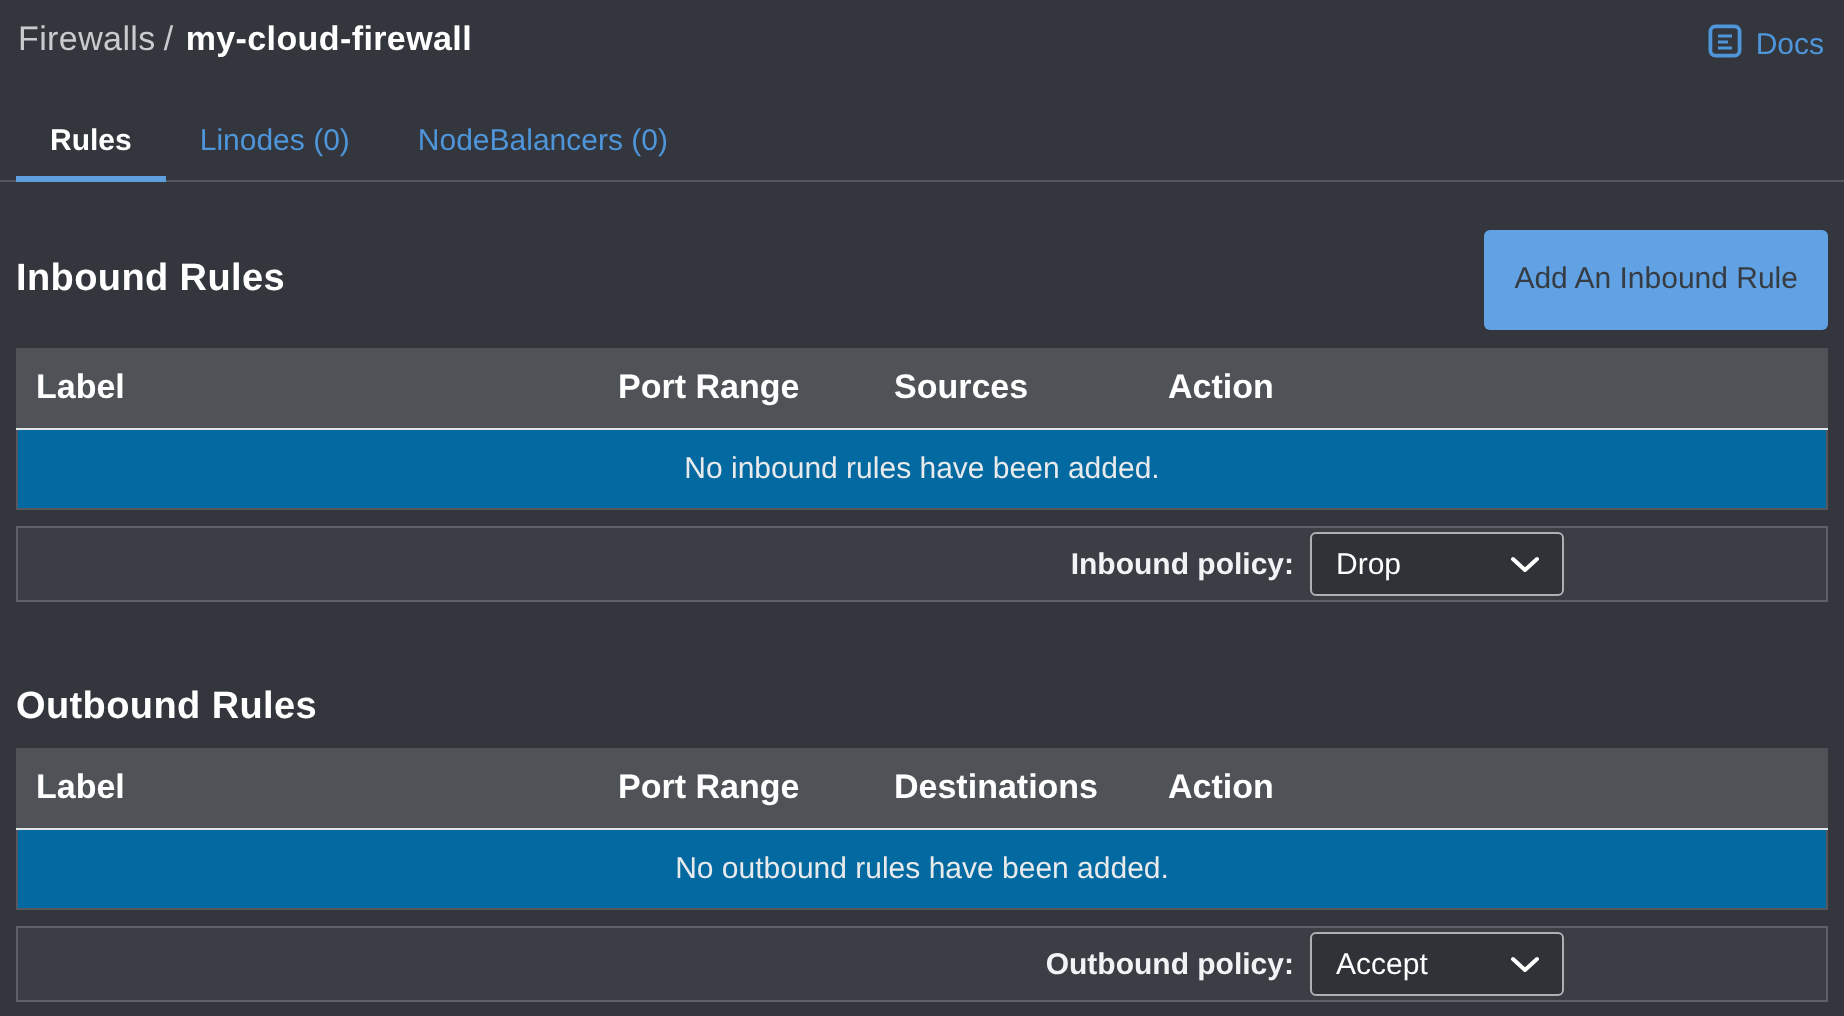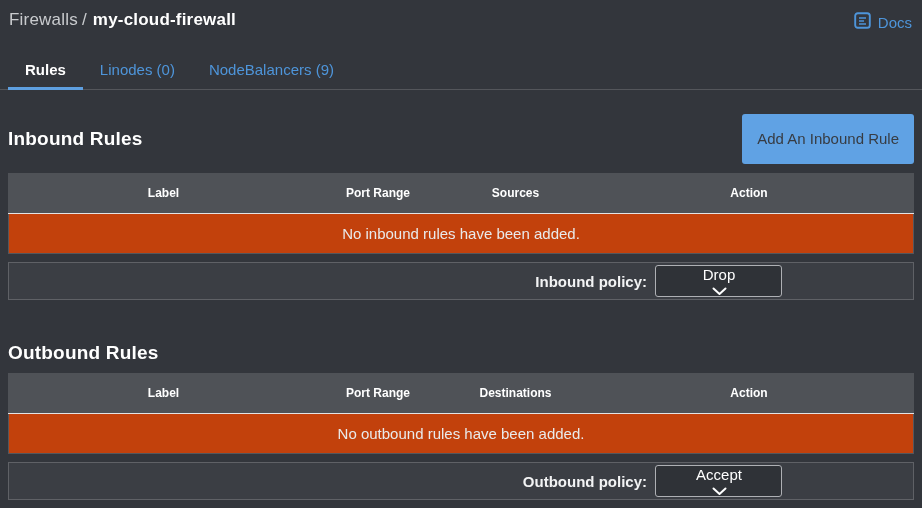--- a/index.html
+++ b/index.html
@@ -34,44 +34,43 @@
   .section-title { font-size:19px; font-weight:bold; margin:0; letter-spacing:.2px; }
   .add-btn {
     background:#60a2e4; color:#373c43; border:none; border-radius:3px;
     font-family:inherit; font-size:15px; padding:16px 15px; cursor:pointer; line-height:18px;
   }
 
   
   .rules-table { margin:9px 8px 0; }
   .thead {
     background:#4f5257; height:41px; display:flex; align-items:center;
-    padding-left:10px; font-size:12px; font-weight:bold; color:#ffffff;
+    padding-left:10px; font-size:17px; font-weight:bold; color:#ffffff;
     border-bottom:1px solid #e3e4e6;
-    text-align:center;
   }
   .col-label { flex:1; }
   .col-port { width:138px; }
   .col-src { width:137px; }
   .col-action { width:330px; }
   .tbody-empty {
-    background:#c2410c; height:40px; display:flex; align-items:center; justify-content:center;
+    background:#0369a1; height:40px; display:flex; align-items:center; justify-content:center;
     font-size:15px; color:#e9eaeb;
     border:1px solid #55575c; border-top:none;
   }
 
   
   .policy-row {
     margin:8px 8px 0; height:38px; background:#3b3e44; border:1px solid #5f6166;
     display:flex; align-items:center; justify-content:flex-end; padding-right:131px;
   }
   .policy-label { font-size:15px; font-weight:bold; margin-right:8px; color:#f2f3f4; }
   .policy-select {
     width:127px; height:32px; background:#2f3237; border:1px solid #aeb0b4; border-radius:3px;
     display:flex; align-items:center; justify-content:space-between; padding:0 11px 0 12px;
-    font-size:15px; color:#ffffff; cursor:pointer;flex-direction:column;
+    font-size:15px; color:#ffffff; cursor:pointer;
   }
   .chevron svg { display:block; }
 </style>
 </head>
 <body>
 
 <div class="topbar">
   <div class="breadcrumb">
     <span class="crumb-link">Firewalls</span><span class="sep">/</span><span class="current">my-cloud-firewall</span>
   </div>
@@ -84,21 +83,21 @@
         <line x1="5" y1="12" x2="12" y2="12" stroke="#4e95da" stroke-width="1.5"></line>
       </svg>
     </span>
     <span>Docs</span>
   </div>
 </div>
 
 <div class="tabs">
   <div class="tab active">Rules</div>
   <div class="tab">Linodes (0)</div>
-  <div class="tab">NodeBalancers (9)</div>
+  <div class="tab">NodeBalancers (0)</div>
 </div>
 
 <div class="section-head first">
   <h2 class="section-title">Inbound Rules</h2>
   <button class="add-btn">Add An Inbound Rule</button>
 </div>
 
 <div class="rules-table">
   <div class="thead">
     <span class="col-label">Label</span>

